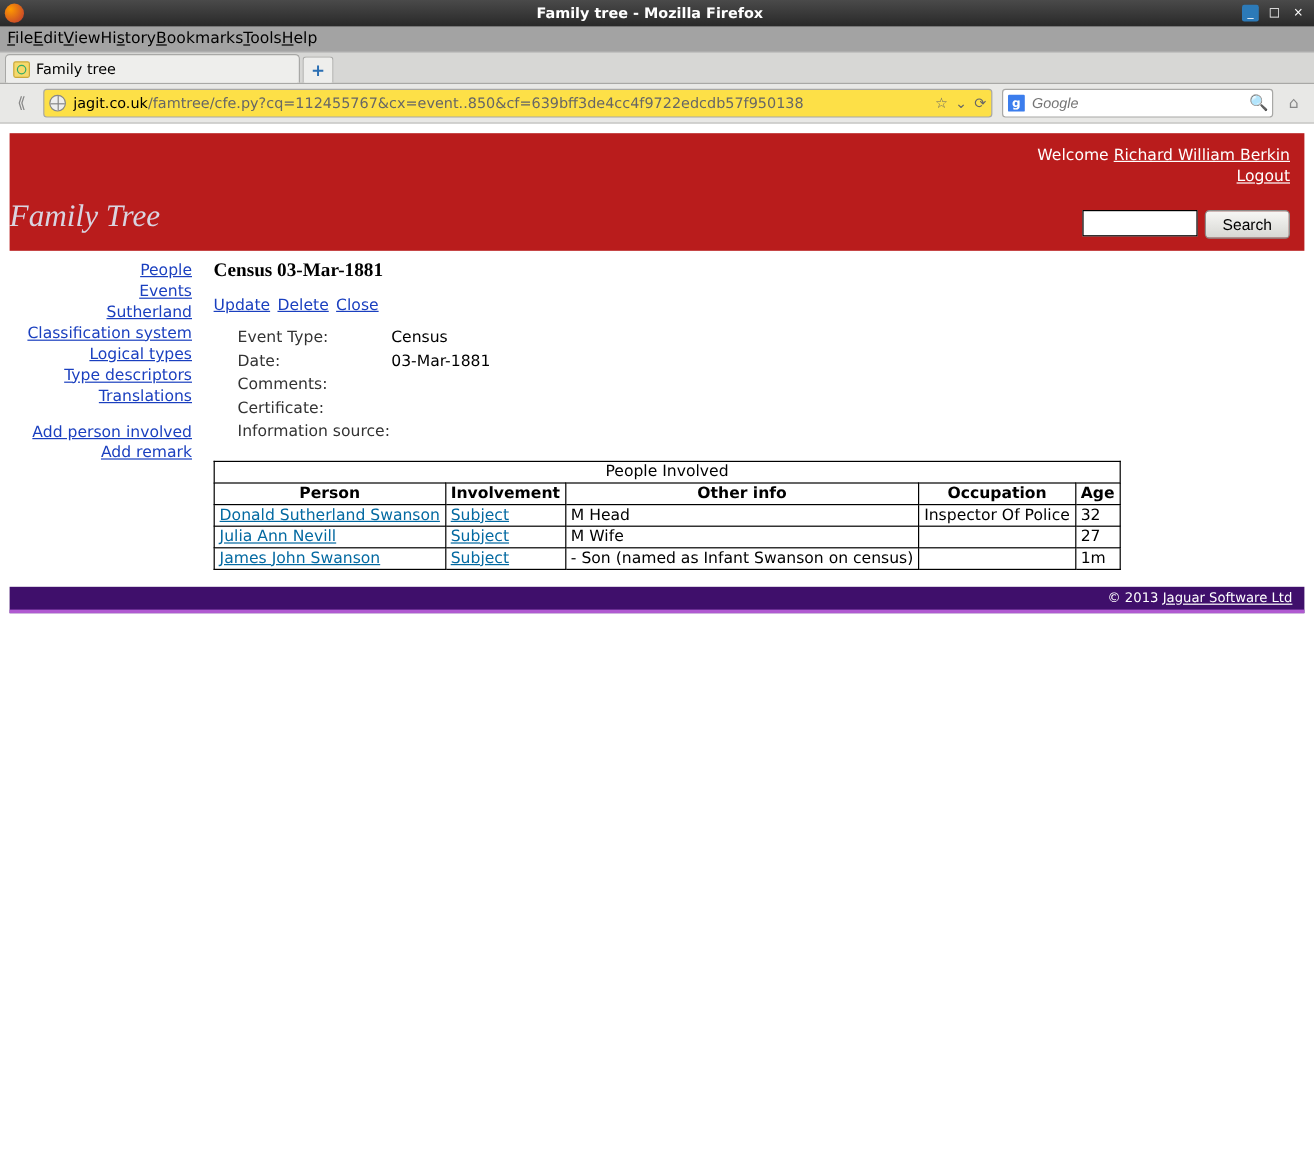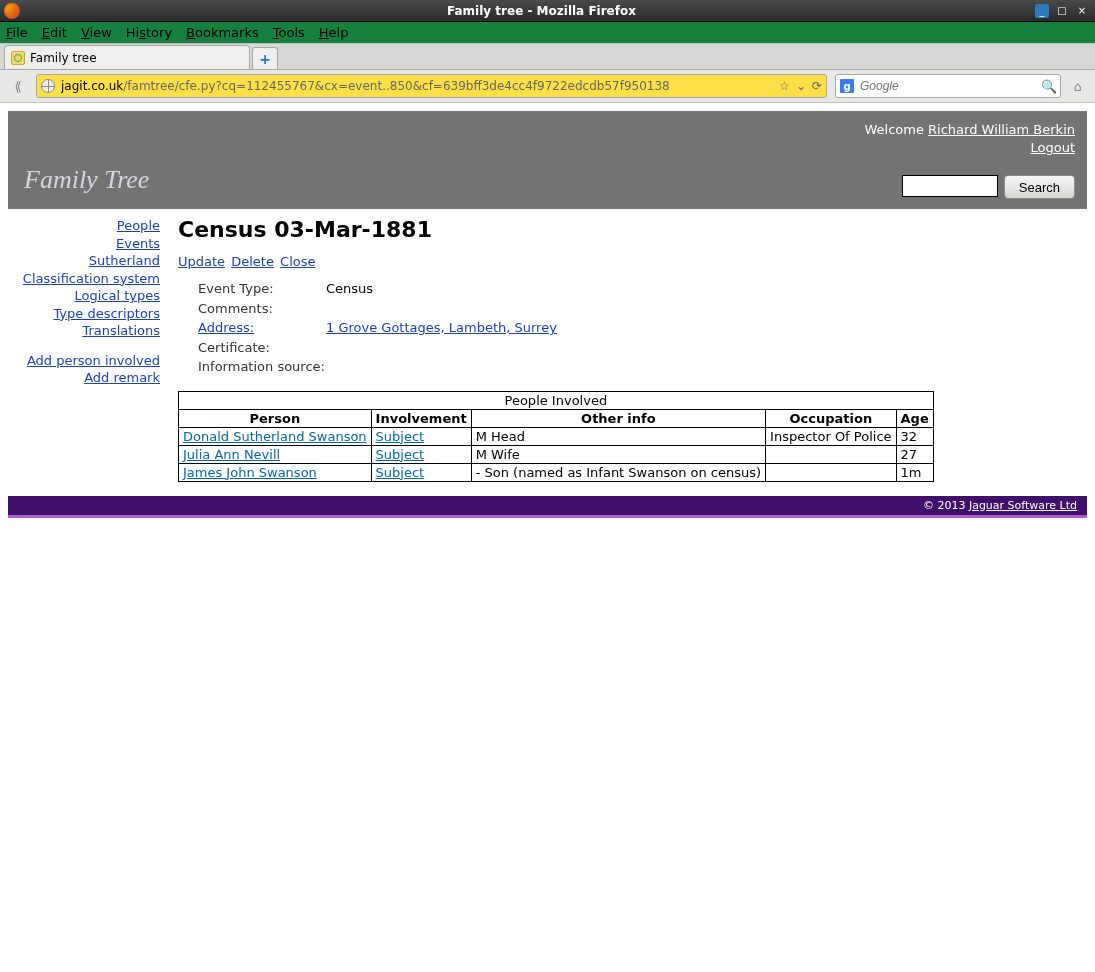--- a/index.html
+++ b/index.html
@@ -7,21 +7,21 @@
 
 
 .titlebar { background: linear-gradient(#4a4a4a,#2a2a2a); height: 22px; color: #fff; display:flex; align-items:center; position:relative; border-bottom:1px solid #000;}
 .titlebar .ff-icon{width:16px;height:16px;margin:0 4px;background:radial-gradient(circle at 30% 30%,#ff9a00,#b33);border-radius:50%;}
 .titlebar .title{position:absolute;left:0;right:12px;text-align:center;font-weight:bold;font-size:12px;}
 .titlebar .winbtns{margin-left:auto;display:flex;gap:6px;padding-right:6px;}
 .titlebar .winbtn{width:14px;height:14px;display:flex;align-items:center;justify-content:center;font-size:10px;color:#fff;cursor:pointer;}
 .titlebar .winbtn.min{background:#2c7ab8;border-radius:2px;}
 
 
-.menubar{background:#15803d;border-bottom:1px solid #bfbfbd;padding:3px 6px;display:flex;gap:14px;font-size:13px;}
+.menubar{background:#a3a3a3;border-bottom:1px solid #bfbfbd;padding:3px 6px;display:flex;font-size:13px;}
 .menubar span{cursor:default;}
 .menubar span u{text-decoration:underline;}
 
 
 .tabstrip{background:#d7d7d5;display:flex;align-items:flex-end;height:26px;border-bottom:1px solid #a8a8a6;padding-left:4px;}
 .tab{background:#eeeeec;border:1px solid #a8a8a6;border-bottom:none;border-radius:4px 4px 0 0;height:24px;display:flex;align-items:center;padding:0 10px 0 6px;gap:5px;width:246px;font-size:12px;}
 .tab .site-icon{width:14px;height:14px;background:#f6d96b;border:1px solid #caa93a;border-radius:2px;position:relative;}
 .tab .site-icon:after{content:"";position:absolute;left:2px;top:2px;width:6px;height:6px;border:1px solid #3a6;border-radius:50%;}
 .newtab{width:26px;height:22px;margin-left:2px;background:#eeeeec;border:1px solid #a8a8a6;border-bottom:none;border-radius:3px 3px 0 0;display:flex;align-items:center;justify-content:center;}
 .newtab .plus{color:#2b6fb3;font-weight:bold;font-size:14px;}
@@ -37,35 +37,35 @@
 .urlbar .url .host{color:#000;}
 .urlbar .rbtns{display:flex;align-items:center;gap:6px;color:#666;font-size:12px;}
 .searchbar{width:226px;display:flex;align-items:center;background:#fff;border:1px solid #a8a8a6;border-radius:3px;height:24px;padding:0 4px;gap:4px;}
 .searchbar .g{width:14px;height:14px;background:#3b7ded;color:#fff;font-size:10px;font-weight:bold;display:flex;align-items:center;justify-content:center;border-radius:1px;}
 .searchbar input{flex:1;border:none;outline:none;font-style:italic;color:#999;font-size:12px;}
 .searchbar .mag{width:14px;height:14px;display:flex;align-items:center;justify-content:center;color:#555;}
 .home{width:18px;height:18px;color:#888;display:flex;align-items:center;justify-content:center;}
 
 
 .page{padding:8px;}
-.banner{background:#737373;color:#fff;padding:10px 16px 14px;position:relative;min-height:96px;}
+.banner{background:#b91c1c;color:#fff;padding:10px 0 14px;position:relative;min-height:96px;}
 .banner .welcome{position:absolute;right:12px;top:10px;font-size:13px;text-align:right;line-height:1.4;}
 .banner .welcome a{color:#fff;text-decoration:underline;}
 .banner h1{margin:44px 0 0 0;font-family:Georgia,serif;font-style:italic;font-weight:normal;font-size:26px;color:#d9d4e0;}
 .banner .searchwrap{position:absolute;right:12px;bottom:10px;display:flex;gap:6px;}
 .banner .searchwrap input[type=text]{width:96px;height:22px;border:1px solid #000;background:#fff;}
 .banner .searchwrap button{height:24px;padding:0 14px;background:linear-gradient(#f7f7f5,#d7d7d3);border:1px solid #8c8c8a;border-radius:4px;font-size:13px;}
 
 .body{display:flex;gap:18px;margin-top:8px;}
 .sidebar{width:152px;}
 .sidebar a{color:#1a3fbf;text-decoration:underline;display:block;line-height:1.35;font-size:13px;text-align:right;}
 .sidebar .gap{height:12px;}
 
 .main{flex:1;}
-.main h2{margin:0 0 12px 0;font-size:22px;font-weight:bold;}
+.main h2{margin:0 0 12px 0;font-size:16px;font-weight:bold;font-family:Liberation Serif, serif;}
 .actions a{color:#1a3fbf;text-decoration:underline;margin-right:2px;}
 .details{margin-top:10px;margin-left:20px;}
 .details .row{display:flex;line-height:1.5;}
 .details .lbl{width:128px;color:#333;}
 .details a{color:#1a3fbf;text-decoration:underline;}
 
 table.people{border-collapse:collapse;margin-top:14px;}
 table.people th,table.people td{border:1px solid #000;padding:1px 4px;font-size:13px;text-align:left;vertical-align:top;}
 table.people th{font-weight:bold;text-align:center;}
 table.people caption{caption-side:top;border:1px solid #000;border-bottom:none;font-size:13px;padding:1px 0;}
@@ -159,25 +159,25 @@
         <a href="#">Update</a>
         <a href="#">Delete</a>
         <a href="#">Close</a>
       </div>
       <div class="details">
         <div class="row">
             <span class="lbl">Event Type:</span>
             <span>Census</span>
           </div>
         <div class="row">
+            <span class="lbl">Date:</span>
+            <span>03-Mar-1881</span>
+          </div>
+        <div class="row">
             <span class="lbl">Comments:</span>
-          </div>
-        <div class="row">
-            <span class="lbl"><a href="#">Address:</a></span>
-            <a href="#">1 Grove Gottages, Lambeth, Surrey</a>
           </div>
         <div class="row">
             <span class="lbl">Certificate:</span>
           </div>
         <div class="row">
             <span class="lbl">Information source:</span>
           </div>
       </div>
 
       <table class="people">

